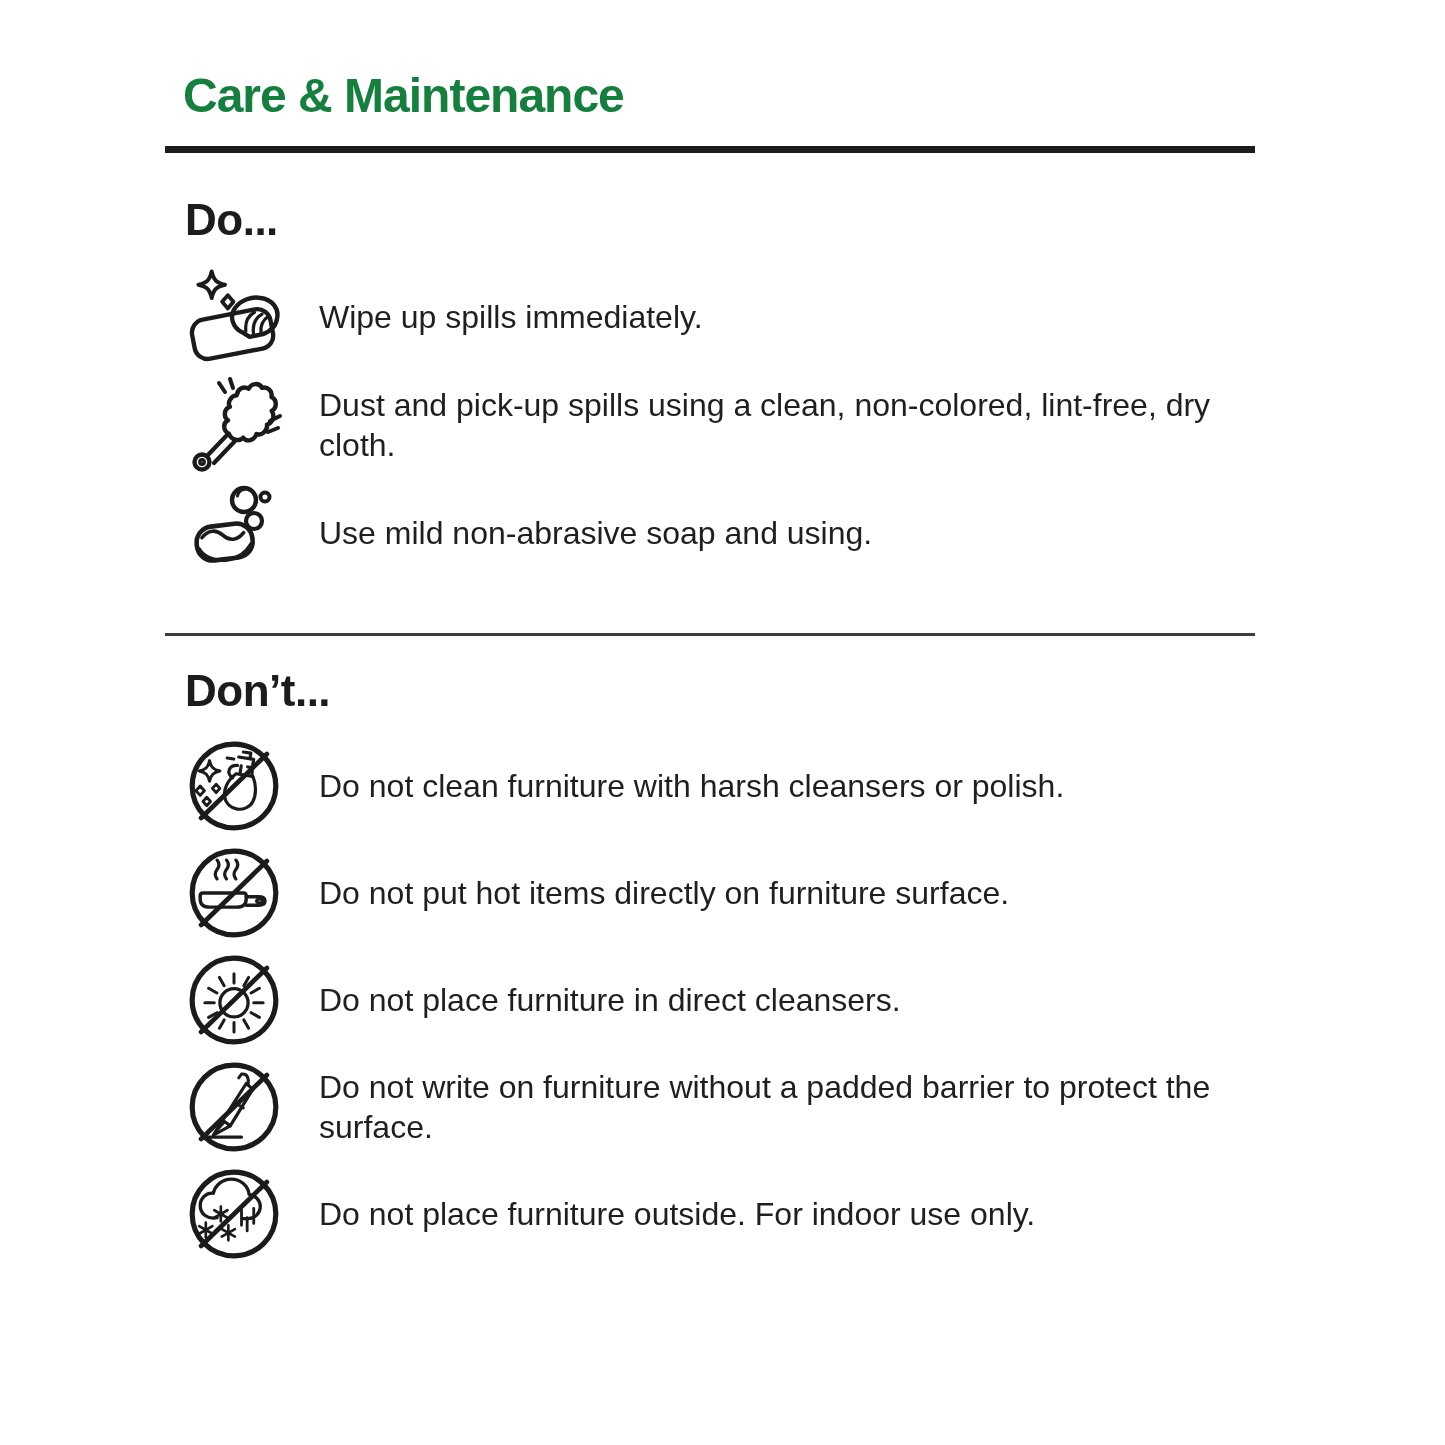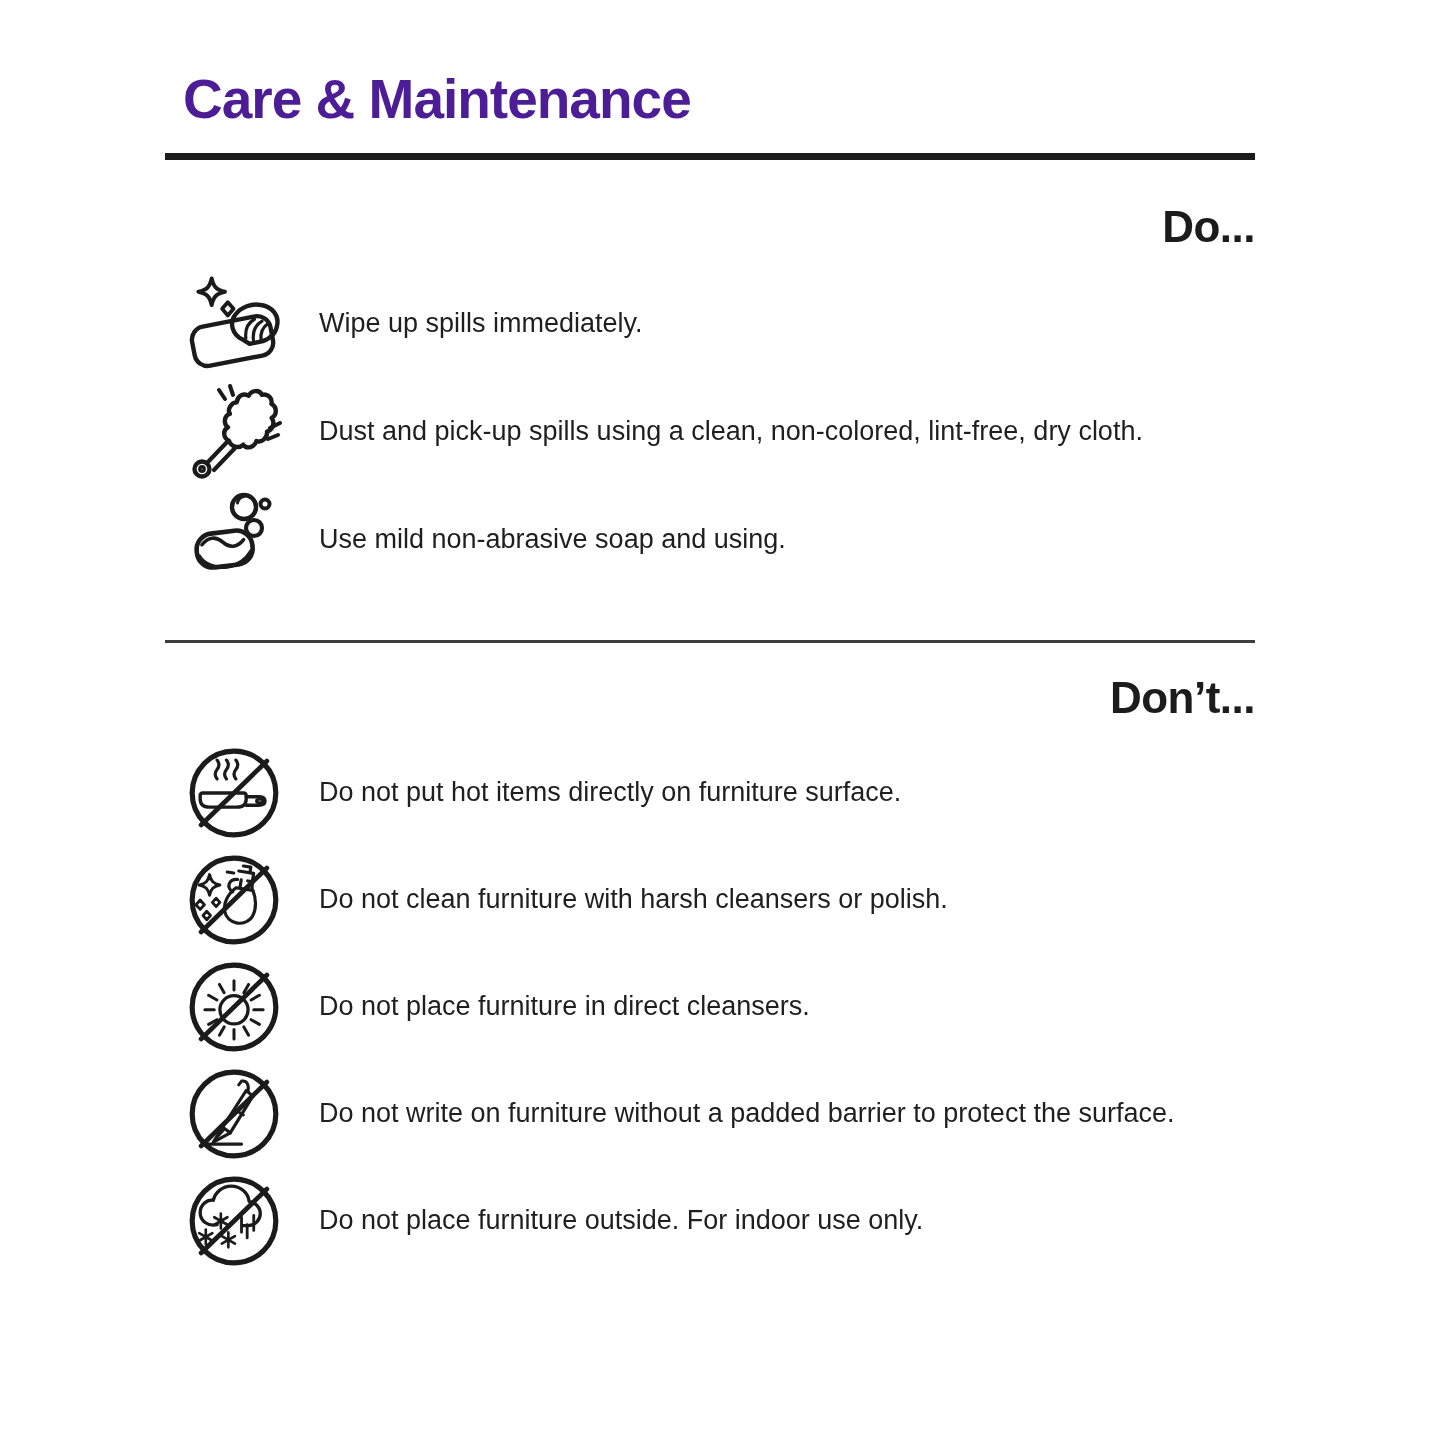--- a/index.html
+++ b/index.html
@@ -3,39 +3,39 @@
 <meta charset="utf-8">
 <style>
   html,body{margin:0;padding:0;}
   body{
     width:1445px;height:1445px;background:#ffffff;
     font-family:"Liberation Sans","DejaVu Sans",sans-serif;
     color:#1f1f1f;position:relative;overflow:hidden;
   }
   .content{position:absolute;left:165px;top:0;width:1090px;}
   .page-title{
-    margin:72px 0 0 18px;font-size:55px;line-height:1.0;font-weight:bold;
-    letter-spacing:-1px;color:#4c1d95;
+    margin:72px 0 0 18px;font-size:48px;line-height:1.0;font-weight:bold;
+    letter-spacing:-1px;color:#15803d;
   }
   .rule-thick{margin-top:26px;height:7px;background:#1c1c1c;border:0;}
   .rule-thin{margin-top:46px;height:3px;background:#3d3d3d;border:0;}
   .section-heading{
     margin:44px 0 0 20px;font-size:44px;line-height:1.05;font-weight:bold;
-    letter-spacing:-0.5px;color:#1c1c1c;text-align:right;
+    letter-spacing:-0.5px;color:#1c1c1c;
   }
   .section-heading.dont{margin-top:32px;}
   .rows.do{margin-top:20px;}
   .rows.dont{margin-top:18px;}
   .care-row{display:flex;align-items:center;height:108px;}
   .rows.dont .care-row{height:107px;}
   .icon-box{flex:none;width:118px;height:100px;margin-left:22px;
     display:flex;align-items:center;justify-content:flex-start;}
   .rows.dont .icon-box{width:118px;}
   .icon-box svg{display:block;}
-  .row-text{margin-left:14px;font-size:27px;line-height:1.25;color:#1f1f1f;}
+  .row-text{margin-left:14px;font-size:32px;line-height:1.25;color:#1f1f1f;}
   svg .ln{stroke:#1b1b1b;fill:none;stroke-linecap:round;stroke-linejoin:round;}
 </style>
 </head>
 <body>
 
 <div class="content">
 
   <h1 class="page-title">Care &amp; Maintenance</h1>
   <div class="rule-thick"></div>
 
@@ -97,52 +97,52 @@
   <div class="rule-thin"></div>
 
   <h2 class="section-heading dont">Don’t...</h2>
 
   <div class="rows dont">
 
     <div class="care-row">
       <span class="icon-box">
         <svg width="94" height="94" viewBox="0 0 100 100">
           <circle class="ln" stroke-width="5.5" cx="50" cy="50" r="44.5"></circle>
-          <path class="ln" stroke-width="3.4" d="M32 35 q-4 -5 0 -10 q4 -5 0 -10"></path>
-          <path class="ln" stroke-width="3.4" d="M42 35 q-4 -5 0 -10 q4 -5 0 -10"></path>
-          <path class="ln" stroke-width="3.4" d="M52 35 q-4 -5 0 -10 q4 -5 0 -10"></path>
-          <path class="ln" stroke-width="3.6" d="M17 50 h43 q3 0 3 3 v3 q0 9 -10 9 h-29 q-10 0 -10 -9 v-3 q0 -3 3 -3 z"></path>
-          <path class="ln" stroke-width="3.6" d="M63 54 h13 q7 0 7 4.5 q0 4.5 -7 4.5 h-13"></path>
-          <ellipse class="ln" stroke-width="3" cx="77.5" cy="58.5" rx="3.6" ry="1.9"></ellipse>
-          <path class="ln" stroke-width="5" d="M15 84 L85 16"></path>
-        </svg>
-      </span>
-      <span class="row-text">Do not put hot items directly on furniture surface.</span>
-    </div>
-
-    <div class="care-row">
-      <span class="icon-box">
-        <svg width="94" height="94" viewBox="0 0 100 100">
-          <circle class="ln" stroke-width="5.5" cx="50" cy="50" r="44.5"></circle>
           <path class="ln" stroke-width="3.2" d="M24 23 C25.5 30 28 32.5 35 34 C28 35.5 25.5 38 24 45 C22.5 38 20 35.5 13 34 C20 32.5 22.5 30 24 23 Z"></path>
           <path class="ln" stroke-width="3" d="M14 50 l4.5 5 l-4.5 5 l-4.5 -5 z"></path>
           <path class="ln" stroke-width="3" d="M31 48 l4 4.5 l-4 4.5 l-4 -4.5 z"></path>
           <path class="ln" stroke-width="3" d="M21 62 l4 4.5 l-4 4.5 l-4 -4.5 z"></path>
           <g transform="rotate(9 58 52)">
             <path class="ln" stroke-width="3.4" d="M54 14 h8 v6"></path>
             <path class="ln" stroke-width="3.4" d="M50 20 h16 v9 h-5"></path>
             <path class="ln" stroke-width="3.4" d="M45 23 h-7"></path>
             <path class="ln" stroke-width="3.4" d="M50 29 c-9 1 -11 10 -3 14"></path>
             <path class="ln" stroke-width="3.4" d="M54 29 v9 M66 29 l1 9"></path>
             <path class="ln" stroke-width="3.4" d="M50 38 h18 c5 8 7 19 4 27 c-2 6 -9 10 -15 10 c-7 0 -13 -4 -15 -10 c-3 -8 0 -19 8 -27 z"></path>
           </g>
           <path class="ln" stroke-width="5" d="M15 84 L85 16"></path>
         </svg>
       </span>
       <span class="row-text">Do not clean furniture with harsh cleansers or polish.</span>
+    </div>
+
+    <div class="care-row">
+      <span class="icon-box">
+        <svg width="94" height="94" viewBox="0 0 100 100">
+          <circle class="ln" stroke-width="5.5" cx="50" cy="50" r="44.5"></circle>
+          <path class="ln" stroke-width="3.4" d="M32 35 q-4 -5 0 -10 q4 -5 0 -10"></path>
+          <path class="ln" stroke-width="3.4" d="M42 35 q-4 -5 0 -10 q4 -5 0 -10"></path>
+          <path class="ln" stroke-width="3.4" d="M52 35 q-4 -5 0 -10 q4 -5 0 -10"></path>
+          <path class="ln" stroke-width="3.6" d="M17 50 h43 q3 0 3 3 v3 q0 9 -10 9 h-29 q-10 0 -10 -9 v-3 q0 -3 3 -3 z"></path>
+          <path class="ln" stroke-width="3.6" d="M63 54 h13 q7 0 7 4.5 q0 4.5 -7 4.5 h-13"></path>
+          <ellipse class="ln" stroke-width="3" cx="77.5" cy="58.5" rx="3.6" ry="1.9"></ellipse>
+          <path class="ln" stroke-width="5" d="M15 84 L85 16"></path>
+        </svg>
+      </span>
+      <span class="row-text">Do not put hot items directly on furniture surface.</span>
     </div>
 
     <div class="care-row">
       <span class="icon-box">
         <svg width="94" height="94" viewBox="0 0 100 100">
           <circle class="ln" stroke-width="5.5" cx="50" cy="50" r="44.5"></circle>
           <circle class="ln" stroke-width="3.5" cx="50" cy="53" r="15"></circle>
           <path class="ln" stroke-width="3.2" d="M71 53 L81 53 M68.2 42.5 L77 37.5 M60.5 34.8 L65.5 26 M50 32 L50 22 M39.5 34.8 L34.5 26 M31.8 42.5 L23 37.5 M29 53 L19 53 M31.8 63.5 L23 68.5 M39.5 71.2 L34.5 80 M50 74 L50 84 M60.5 71.2 L65.5 80 M68.2 63.5 L77 68.5"></path>
           <path class="ln" stroke-width="5" d="M15 84 L85 16"></path>
         </svg>

